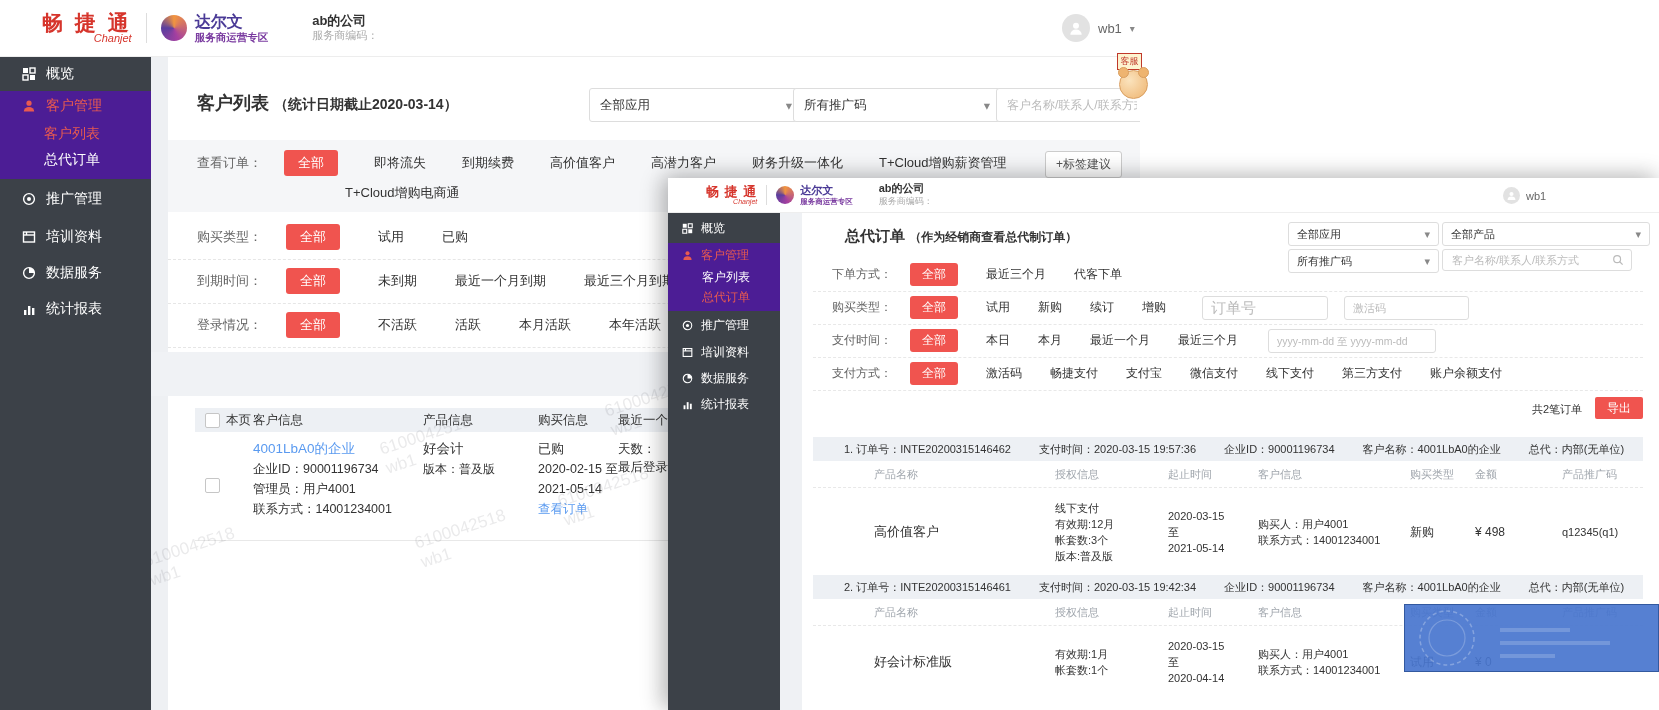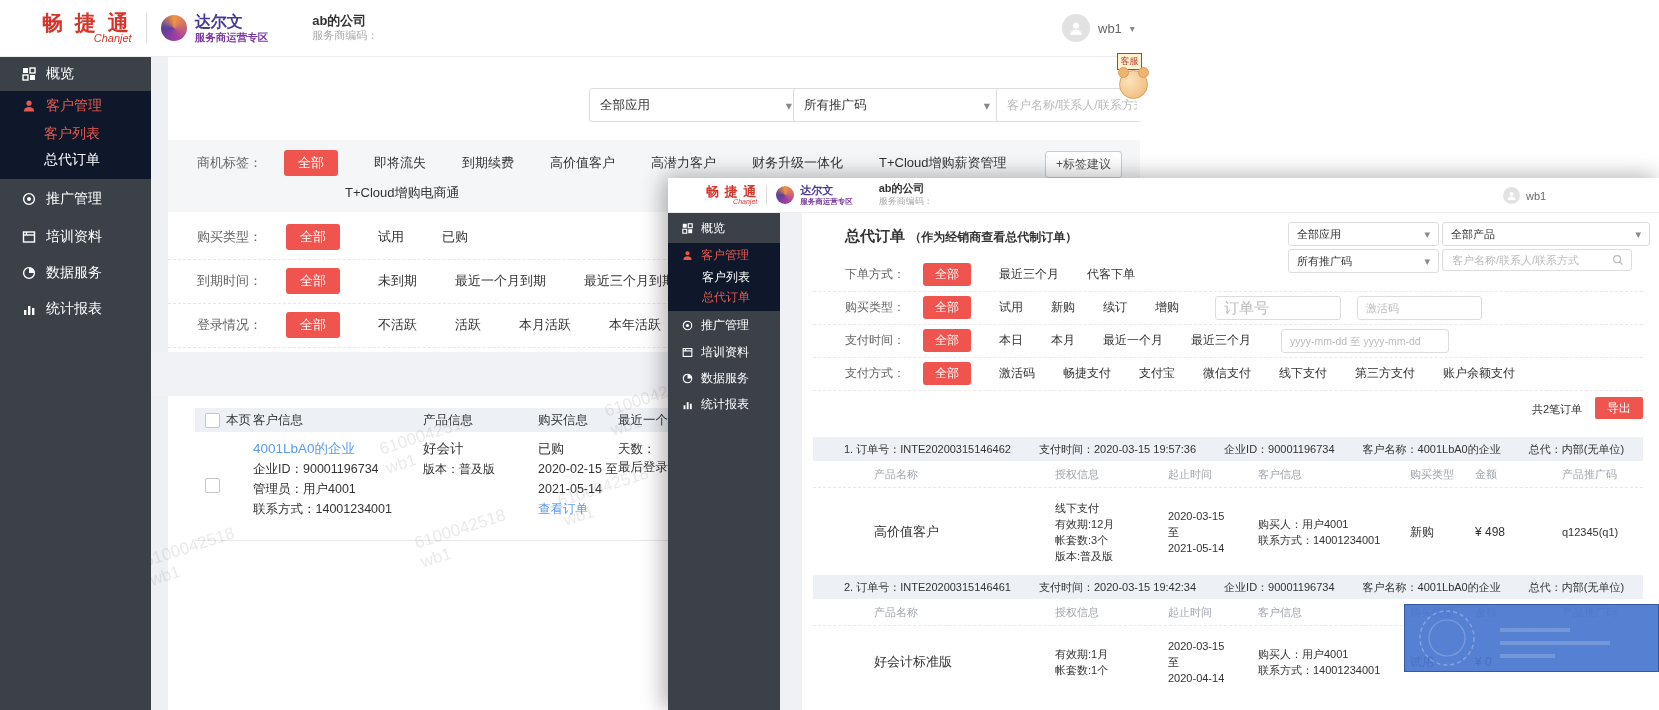--- a/index.html
+++ b/index.html
@@ -29,21 +29,21 @@
   .inp::placeholder{color:#bbb;}
   .cb{border:1px solid #c6c6c6;border-radius:2px;background:#fff;width:13px;height:13px;}
   .link{color:#5a9af0;cursor:pointer;}
   .wm{position:absolute;transform:rotate(-18deg);color:rgba(80,80,90,0.12);font-size:17px;line-height:20px;z-index:3;pointer-events:none;}
   .wm span{display:block;}
   
   .bw-header{position:absolute;left:0;top:0;width:1140px;height:57px;background:#fff;
              border-bottom:1px solid #ededed;display:flex;align-items:center;padding-left:26px;box-sizing:border-box;}
   .bw-side{position:absolute;left:0;top:57px;width:151px;height:653px;background:#3c4148;font-size:14px;}
   .bw-side .sideitem{padding-left:22px;gap:10px;}
-  .bw-group{background:#0f172a;}
+  .bw-group{background:#4c1d95;}
   .bw-main{position:absolute;left:151px;top:57px;width:989px;height:653px;background:#fff;overflow:hidden;}
   .bw-gutter{position:absolute;left:0;top:0;width:17px;height:653px;background:#eef0f3;}
   .bw-title{position:absolute;left:46px;top:34px;font-size:18px;font-weight:bold;color:#333;}
   .bw-title .note{font-size:14px;}
   .tagband{position:absolute;left:17px;top:83px;width:972px;height:72px;background:#f5f6f8;}
   .flabel{color:#666;font-size:13px;margin-left:29px;flex:none;}
   .fopt{font-size:13px;color:#333;cursor:pointer;flex:none;}
   .tagrow{position:absolute;left:0;right:0;display:flex;align-items:center;gap:36px;}
   .btn-all{font-size:13px;padding:4px 14px;}
   .suggest{position:absolute;right:18px;top:11px;border:1px solid #ccc;background:#fff;color:#555;
@@ -72,21 +72,21 @@
   .fw-header{height:35px;border-bottom:1px solid #eee;display:flex;align-items:center;padding-left:22px;box-sizing:border-box;position:relative;}
   .fw-side{position:absolute;left:0;top:35px;width:112px;bottom:0;background:#3c4148;font-size:12px;}
   .fw-side .sideitem{padding-left:14px;gap:8px;}
   .fw-main{position:absolute;left:112px;top:35px;right:0;bottom:0;background:#fff;}
   .fw-gutter{position:absolute;left:0;top:0;width:22px;height:100%;background:#eff1f4;}
   .fw-title{position:absolute;left:65px;top:14px;font-size:15px;font-weight:bold;color:#333;}
   .fw-title .note{font-size:12px;font-weight:bold;}
   .fw .sel{font-size:11px;padding:0 8px;height:22px;}
   .fw-row{position:absolute;left:33px;right:16px;display:flex;align-items:center;gap:28px;
           border-bottom:1px dashed #e8e8e8;height:33px;}
-  .fw-row .flabel{font-size:12px;margin-left:32px;}
+  .fw-row .flabel{font-size:12px;margin-left:19px;}
   .fw-row .fopt{font-size:12px;}
   .fw-row .btn-all{font-size:12px;padding:3px 12px;}
   .summary{position:absolute;top:189px;font-size:11px;color:#333;}
   .export{position:absolute;left:815px;top:184px;width:48px;height:22px;background:#f0544f;color:#fff;
           font-size:12px;border-radius:2px;display:flex;align-items:center;justify-content:center;cursor:pointer;}
   .ocard{position:absolute;left:33px;right:16px;}
   .ometa{height:24px;background:#edf0f4;display:flex;align-items:center;gap:28px;padding-left:31px;
          font-size:11px;color:#333;}
   .ocols,.orow{display:grid;grid-template-columns:181px 113px 90px 152px 65px 87px 1fr;padding-left:61px;}
   .ocols{height:26px;align-items:center;font-size:11px;color:#a0a6ad;border-bottom:1px dashed #e8e8e8;}
@@ -213,39 +213,43 @@
       <svg class="ic" width="14" height="14" color="#fff">
           <use href="#i-bars"></use>
         </svg>
       <span>统计报表</span>
     </div>
   </div>
 
   <div class="bw-main">
     <div class="bw-gutter"></div>
 
+    <div class="bw-title">
+      <span>客户列表</span>
+      <span class="note">（统计日期截止2020-03-14）</span>
+    </div>
 
     <div class="sel" style="left:438px;top:31px;width:192px;height:32px;padding:0 10px;font-size:12.5px">
       <span>全部应用</span>
       <span class="caret">▾</span>
     </div>
     <div class="sel" style="left:642px;top:31px;width:186px;height:32px;padding:0 10px;font-size:12.5px">
       <span>所有推广码</span>
       <span class="caret">▾</span>
     </div>
     <div class="searchbox" style="left:845px;top:31px;width:148px;height:32px;padding:0 8px">
       <input style="font-size: 12px;" placeholder="客户名称/联系人/联系方式">
       <svg class="ic" width="14" height="14" color="#bbb">
           <use href="#i-search"></use>
         </svg>
     </div>
 
     <div class="tagband">
       <div class="tagrow" style="top:10px">
-        <span class="flabel">商机标签：</span>
+        <span class="flabel">查看订单：</span>
         <span class="btn-all" style="margin-left:-14px">全部</span>
         <span class="fopt">即将流失</span>
         <span class="fopt">到期续费</span>
         <span class="fopt">高价值客户</span>
         <span class="fopt">高潜力客户</span>
         <span class="fopt">财务升级一体化</span>
         <span class="fopt">T+Cloud增购薪资管理</span>
       </div>
       <div class="tagrow" style="top:44px;left:177px">
         <span class="fopt">T+Cloud增购电商通</span>

